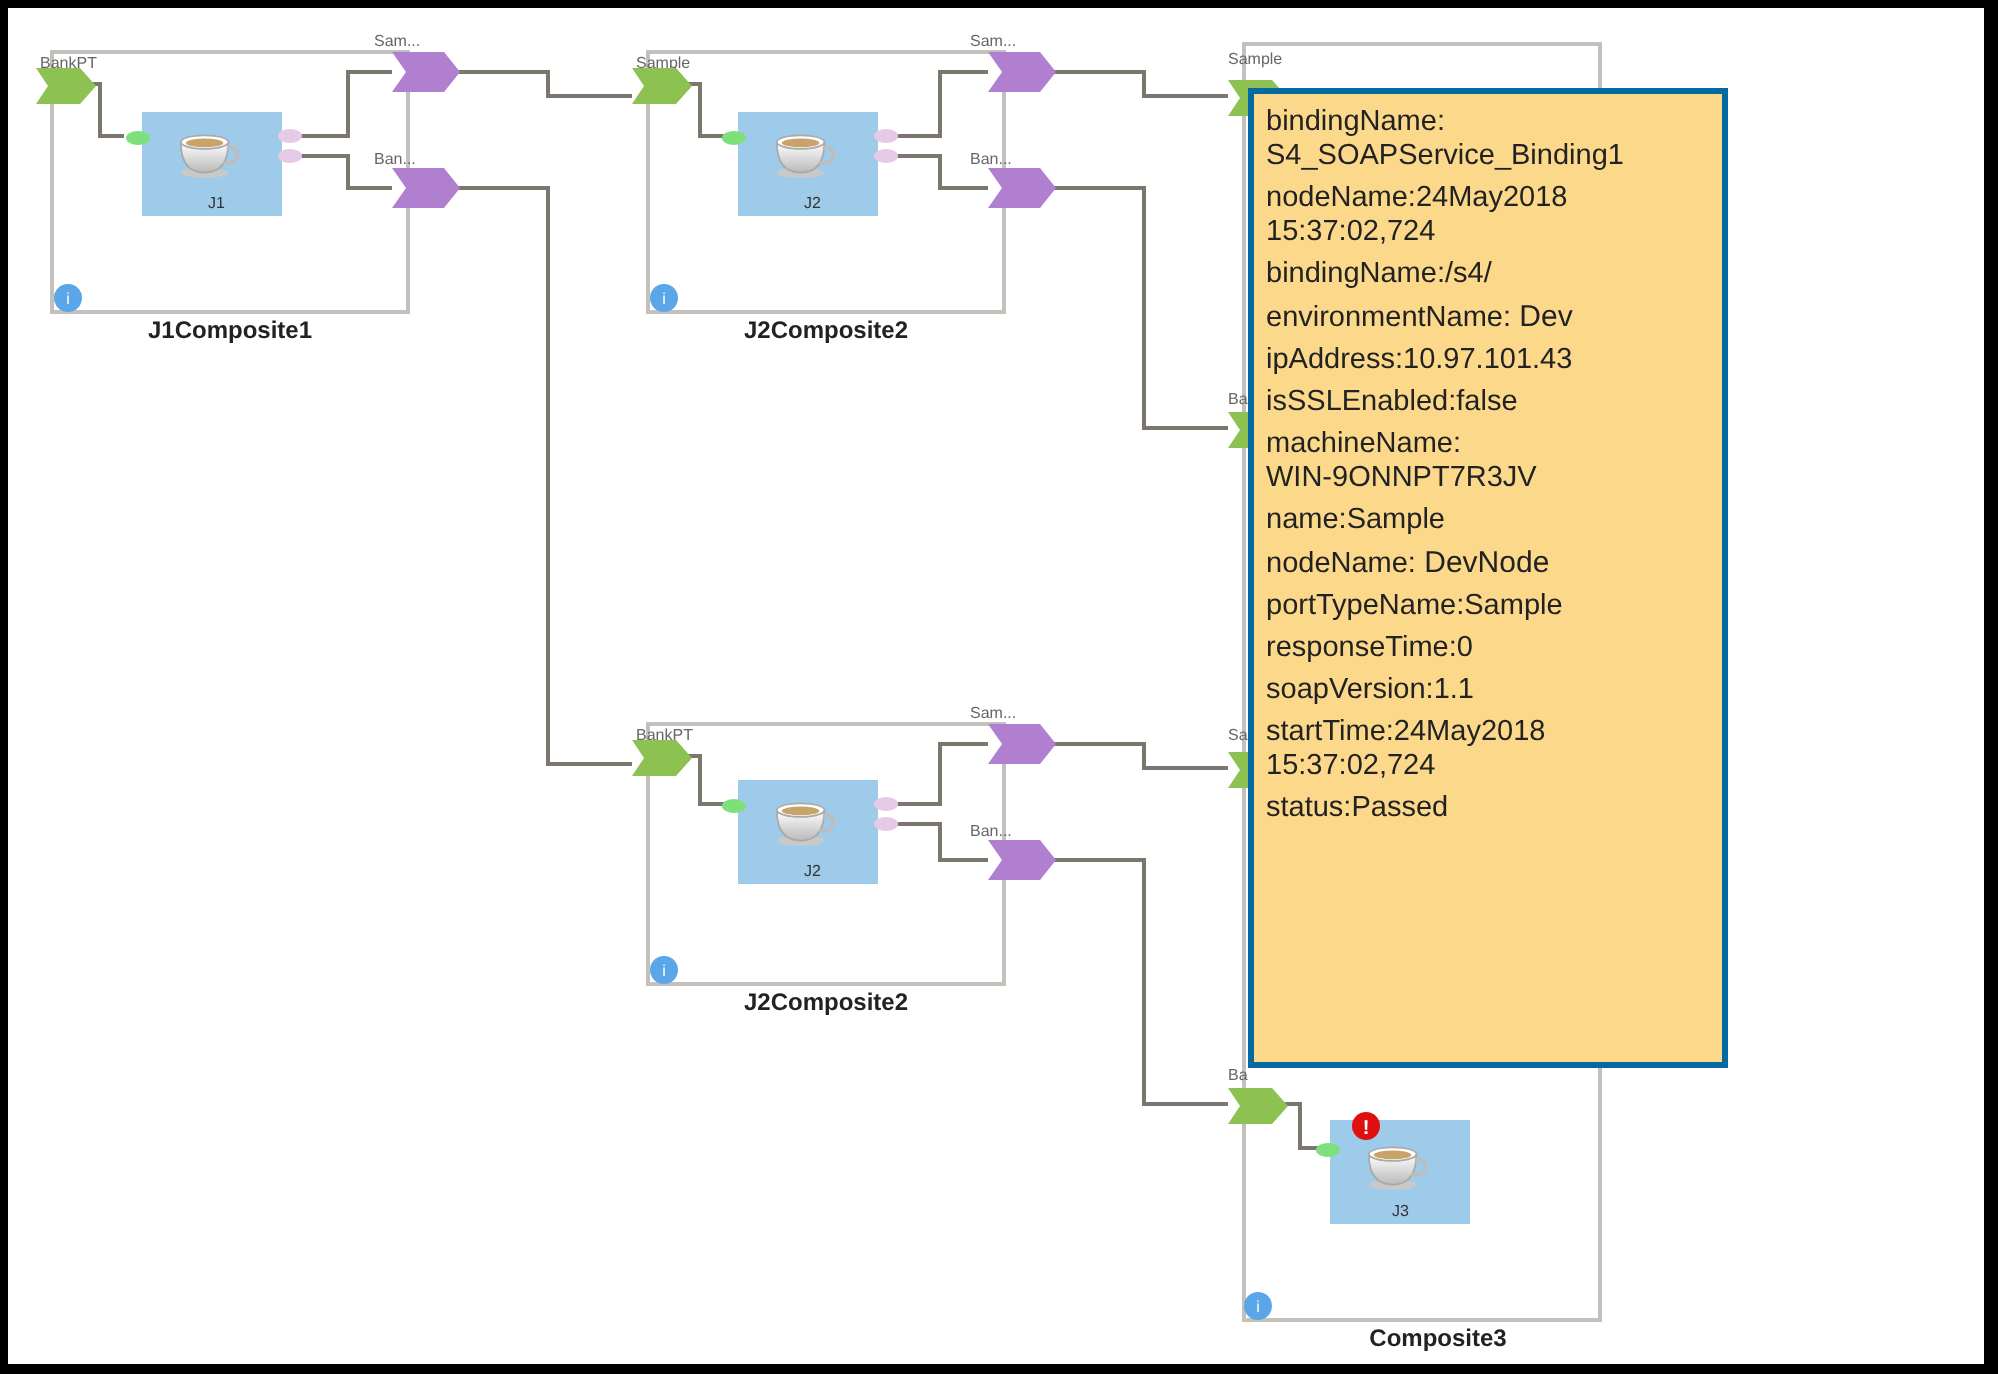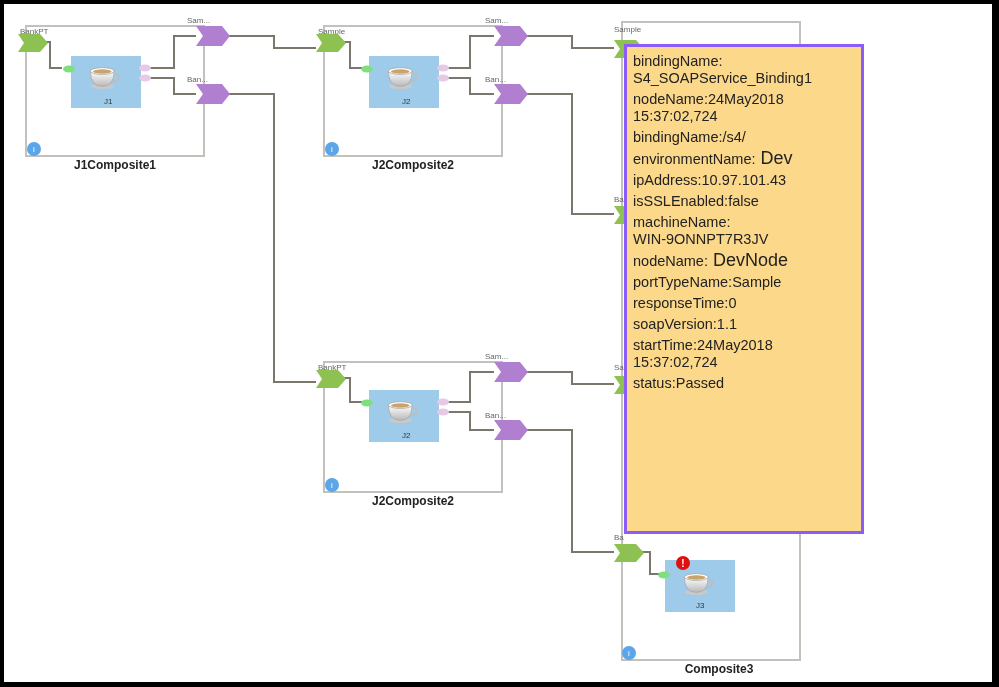--- a/index.html
+++ b/index.html
@@ -2,23 +2,23 @@
 <html><head>
 <meta charset="utf-8">
 <style>
   html, body { margin:0; padding:0; }
   body { width:999px; height:687px; background:#000; position:relative; overflow:hidden; font-family:"Liberation Sans", sans-serif; }
   #canvas { position:absolute; left:4px; top:4px; width:988px; height:678px; background:#fff; }
   #diagram { position:absolute; left:0; top:0; }
   .comp-title { font-family:"Liberation Sans", sans-serif; font-size:12px; font-weight:bold; fill:#222; }
   .port-label { font-family:"Liberation Sans", sans-serif; font-size:8px; fill:#666; }
   .comp-label { font-family:"Liberation Sans", sans-serif; font-size:8px; fill:#333; }
-  #tooltip { position:absolute; left:620px; top:40px; width:240px; height:490px; background:#fcd98a; border:3px solid #8b5cf6; box-sizing:border-box; padding:6px 0 0 6px; color:#222; font-family:"Liberation Sans", sans-serif; font-size:14.5px; line-height:17px; }
+  #tooltip { position:absolute; left:620px; top:40px; width:240px; height:490px; background:#fcd98a; border:3px solid #0369a1; box-sizing:border-box; padding:6px 0 0 6px; color:#222; font-family:"Liberation Sans", sans-serif; font-size:14.5px; line-height:17px; }
   .tip-row { margin-bottom:4px; white-space:pre-line; }
-  .tip-sm { font-size:18px; }
+  .tip-sm { font-size:15px; }
 </style>
 </head>
 <body>
 
 <div id="canvas">
 <svg id="diagram" width="988" height="678" xmlns="http://www.w3.org/2000/svg">
   <defs>
     <linearGradient id="cupg" x1="0" y1="0" x2="0" y2="1">
       <stop offset="0" stop-color="#ffffff"></stop>
       <stop offset="1" stop-color="#b9b9b9"></stop>
@@ -141,20 +141,21 @@
       <div class="tip-row"><span>bindingName:</span><span>
 S4_SOAPService_Binding1</span></div>
       <div class="tip-row"><span>nodeName:</span><span>24May2018
 15:37:02,724</span></div>
       <div class="tip-row"><span>bindingName:</span><span>/s4/</span></div>
       <div class="tip-row"><span>environmentName:</span><span class="tip-sm"> Dev</span></div>
       <div class="tip-row"><span>ipAddress:</span><span>10.97.101.43</span></div>
       <div class="tip-row"><span>isSSLEnabled:</span><span>false</span></div>
       <div class="tip-row"><span>machineName:</span><span>
 WIN-9ONNPT7R3JV</span></div>
+      <div class="tip-row"><span>name:</span><span>Sample</span></div>
       <div class="tip-row"><span>nodeName:</span><span class="tip-sm"> DevNode</span></div>
       <div class="tip-row"><span>portTypeName:</span><span>Sample</span></div>
       <div class="tip-row"><span>responseTime:</span><span>0</span></div>
       <div class="tip-row"><span>soapVersion:</span><span>1.1</span></div>
       <div class="tip-row"><span>startTime:</span><span>24May2018
 15:37:02,724</span></div>
       <div class="tip-row"><span>status:</span><span>Passed</span></div>
     </div>
 </div>
 

